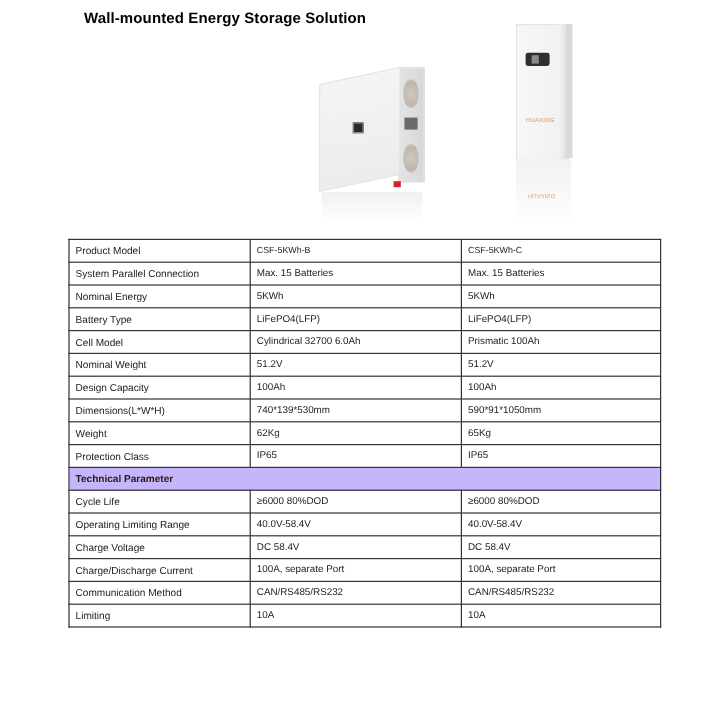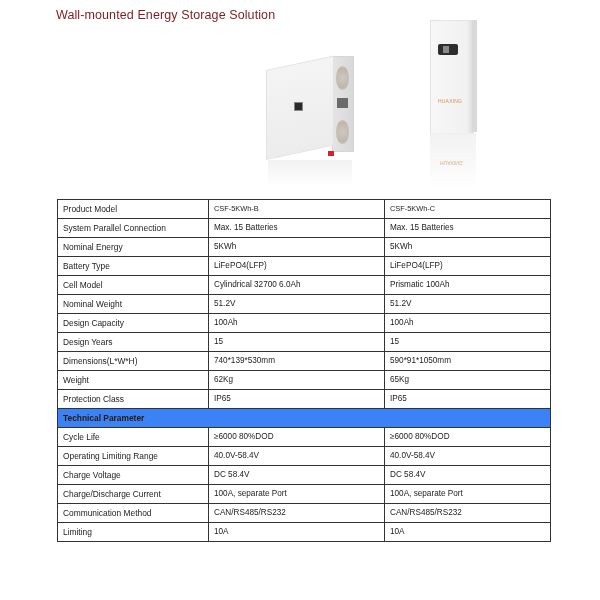--- a/index.html
+++ b/index.html
@@ -1,17 +1,17 @@
 <!DOCTYPE html>
 <html><head>
 <meta charset="utf-8">
 <style>
   html, body { margin: 0; padding: 0; background: #ffffff; }
   body { width: 600px; height: 600px; position: relative; overflow: hidden; font-family: "Liberation Sans", sans-serif; }
-  .title { position: absolute; left: 56px; top: 8px; font-size: 12.5px; font-weight: normal; color: #7f1d1d; letter-spacing: 0.1px; }
+  .title { position: absolute; left: 70px; top: 8px; font-size: 12.5px; font-weight: bold; color: #000000; letter-spacing: 0.1px; }
 
   
   .prod-a { position: absolute; left: 266px; top: 52px; width: 88px; height: 108px; }
   .prod-a .face { position: absolute; left: 0; top: 18px; width: 66px; height: 88px; background: linear-gradient(180deg, #f4f4f4 0%, #ececec 100%); border: 1px solid #e2e2e2; transform: skewY(-12deg); transform-origin: left top; }
   .prod-a .side { position: absolute; left: 66px; top: 4px; width: 20px; height: 94px; background: linear-gradient(90deg, #e4e4e4, #d8d8d8); border: 1px solid #d6d6d6; }
   .prod-a .fan { position: absolute; left: 70px; width: 13px; height: 24px; border-radius: 50%; background: radial-gradient(circle, #cfc8c0 0%, #bfb6ac 70%, #d6d0c8 100%); }
   .prod-a .fan.f1 { top: 14px; } .prod-a .fan.f2 { top: 68px; }
   .prod-a .port { position: absolute; left: 71px; top: 46px; width: 11px; height: 10px; background: #6a6a6a; }
   .prod-a .screen { position: absolute; left: 28px; top: 50px; width: 7px; height: 7px; background: #2a2a2a; border: 1px solid #888; }
   .prod-a .red { position: absolute; left: 62px; top: 99px; width: 6px; height: 5px; background: #d5222a; }
@@ -25,21 +25,21 @@
   .prod-b .brand { position: absolute; left: 8px; top: 78px; font-size: 5px; color: #d4915a; letter-spacing: 0.2px; }
   .prod-b .reflect { position: absolute; left: 0; top: 113px; width: 46px; height: 56px; background: linear-gradient(180deg, rgba(240,240,240,0.9), rgba(255,255,255,0)); }
   .prod-b .brand-r { position: absolute; left: 10px; top: 140px; font-size: 5px; color: #e0a978; transform: scaleY(-1); }
 
   
   table.spec { position: absolute; left: 57px; top: 199px; width: 493px; border-collapse: collapse; table-layout: fixed; }
   table.spec td { border: 1px solid #333; height: 18.6px; padding: 0 5px; font-size: 8.4px; color: #1c1c1c; white-space: nowrap; overflow: visible; line-height: 18px; box-sizing: border-box; }
   table.spec col.c1 { width: 151px; } table.spec col.c2 { width: 176px; } table.spec col.c3 { width: 166px; }
   table.spec td.lbl { font-weight: normal; }
   table.spec td.v { font-size: 8.2px; }
-  table.spec tr.section td { background: #3b82f6; font-weight: bold; color: #2a1a0a; }
+  table.spec tr.section td { background: #c4b5fd; font-weight: bold; color: #2a1a0a; }
   table.spec td.model { font-size: 7.4px; font-family: "Liberation Sans Narrow", "Liberation Sans", sans-serif; }
 </style>
 </head>
 <body>
 
 <div class="title">Wall-mounted Energy Storage Solution</div>
 
 <div class="prod-a">
   <div class="side"></div>
   <div class="face"></div>
@@ -98,25 +98,20 @@
         <td class="lbl">Nominal Weight</td>
         <td class="v">51.2V</td>
         <td class="v">51.2V</td>
       </tr>
       <tr>
         <td class="lbl">Design Capacity</td>
         <td class="v">100Ah</td>
         <td class="v">100Ah</td>
       </tr>
       <tr>
-        <td class="lbl">Design Years</td>
-        <td class="v">15</td>
-        <td class="v">15</td>
-      </tr>
-      <tr>
         <td class="lbl">Dimensions(L*W*H)</td>
         <td class="v">740*139*530mm</td>
         <td class="v">590*91*1050mm</td>
       </tr>
       <tr>
         <td class="lbl">Weight</td>
         <td class="v">62Kg</td>
         <td class="v">65Kg</td>
       </tr>
       <tr>

